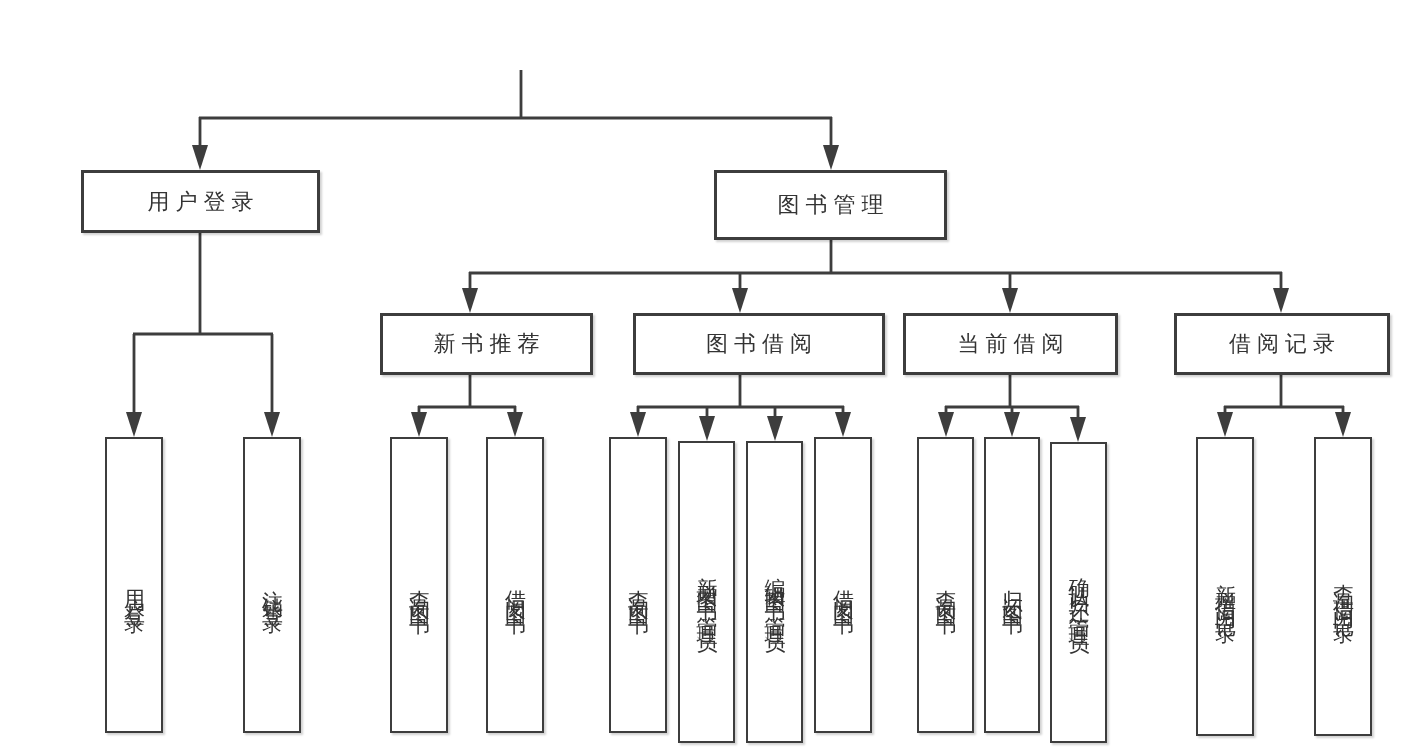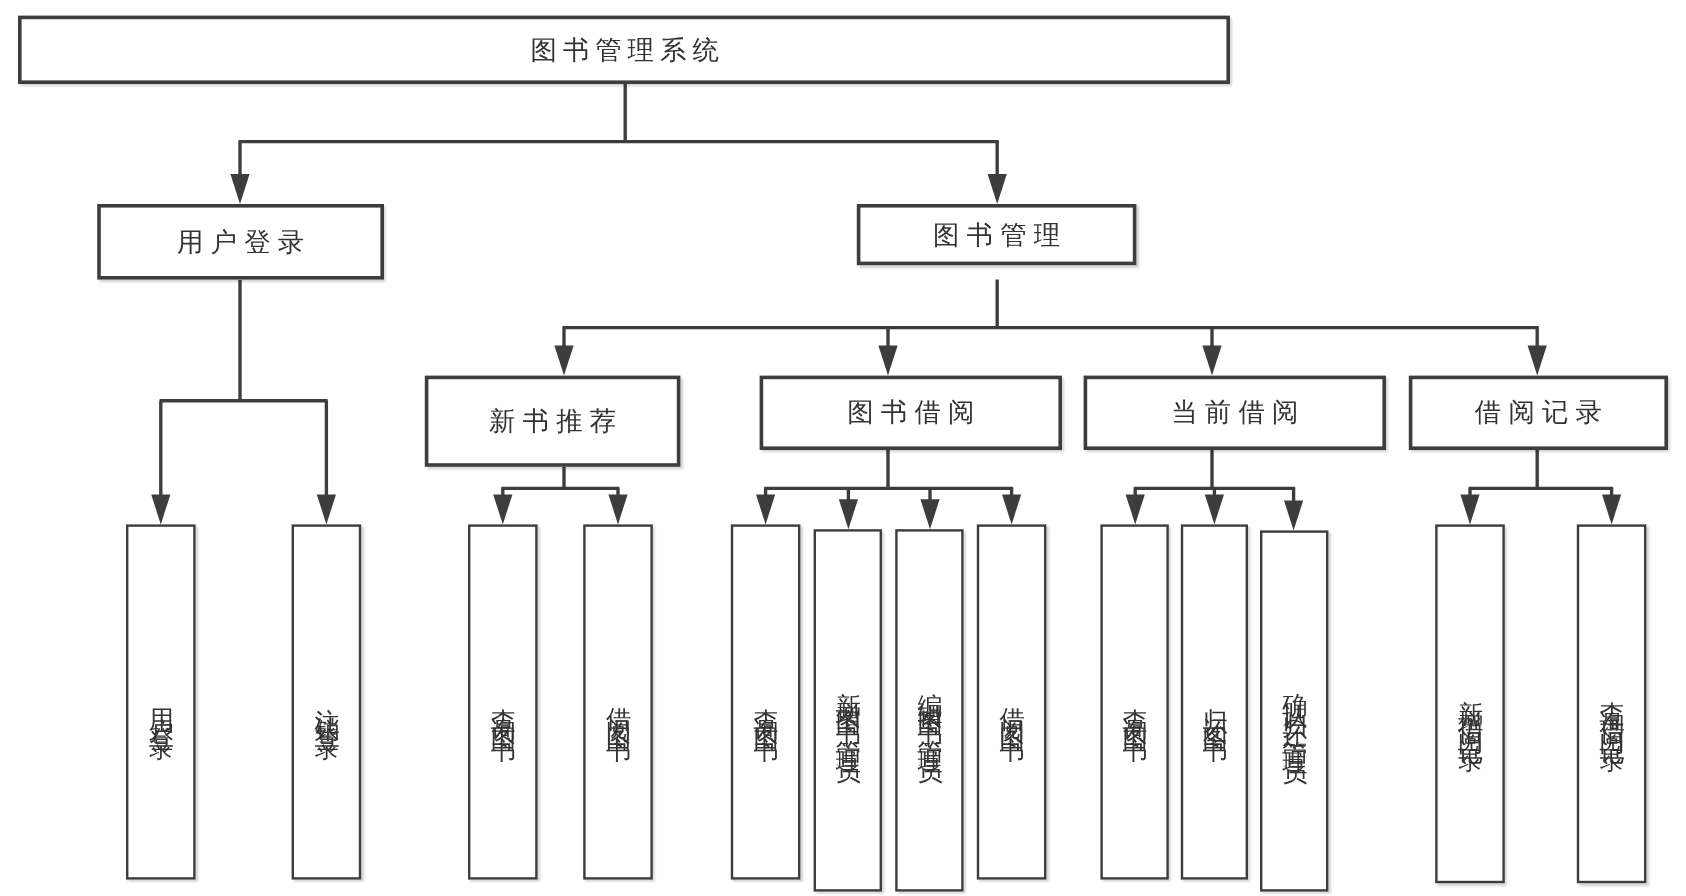--- a/index.html
+++ b/index.html
@@ -103,38 +103,35 @@
       <polygon points="767,416 783,416 775,441"></polygon>
       <polygon points="835,412 851,412 843,437"></polygon>
       <polygon points="938,412 954,412 946,437"></polygon>
       <polygon points="1004,412 1020,412 1012,437"></polygon>
       <polygon points="1070,417 1086,417 1078,442"></polygon>
       <polygon points="1217,412 1233,412 1225,437"></polygon>
       <polygon points="1335,412 1351,412 1343,437"></polygon>
     </g>
   </svg>
 
-  <div class="box hbox root" style="left:15px;top:13px;width:1010px;height:57px">
-    <span class="label">图书管理系统</span>
-  </div>
 
   <div class="box hbox" style="left:81px;top:170px;width:239px;height:63px">
     <span class="label">用户登录</span>
   </div>
-  <div class="box hbox" style="left:714px;top:170px;width:233px;height:51px">
+  <div class="box hbox" style="left:714px;top:170px;width:233px;height:70px">
     <span class="label">图书管理</span>
   </div>
 
-  <div class="box hbox" style="left:354px;top:313px;width:213px;height:76px">
+  <div class="box hbox" style="left:380px;top:313px;width:213px;height:62px">
     <span class="label">新书推荐</span>
   </div>
   <div class="box hbox" style="left:633px;top:313px;width:252px;height:62px">
     <span class="label">图书借阅</span>
   </div>
-  <div class="box hbox" style="left:903px;top:313px;width:252px;height:62px">
+  <div class="box hbox" style="left:903px;top:313px;width:215px;height:62px">
     <span class="label">当前借阅</span>
   </div>
   <div class="box hbox" style="left:1174px;top:313px;width:216px;height:62px">
     <span class="label">借阅记录</span>
   </div>
 
   <div class="box vbox" style="left:105px;top:437px;width:58px;height:296px">
     <span class="label">用户登录</span>
   </div>
   <div class="box vbox" style="left:243px;top:437px;width:58px;height:296px">

